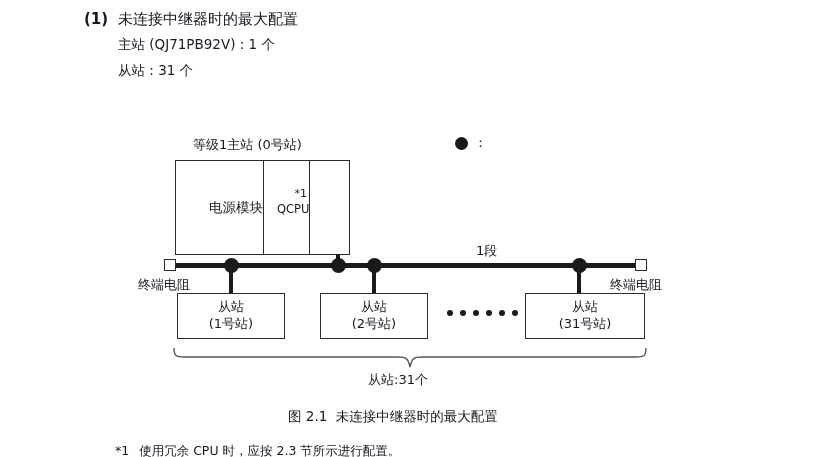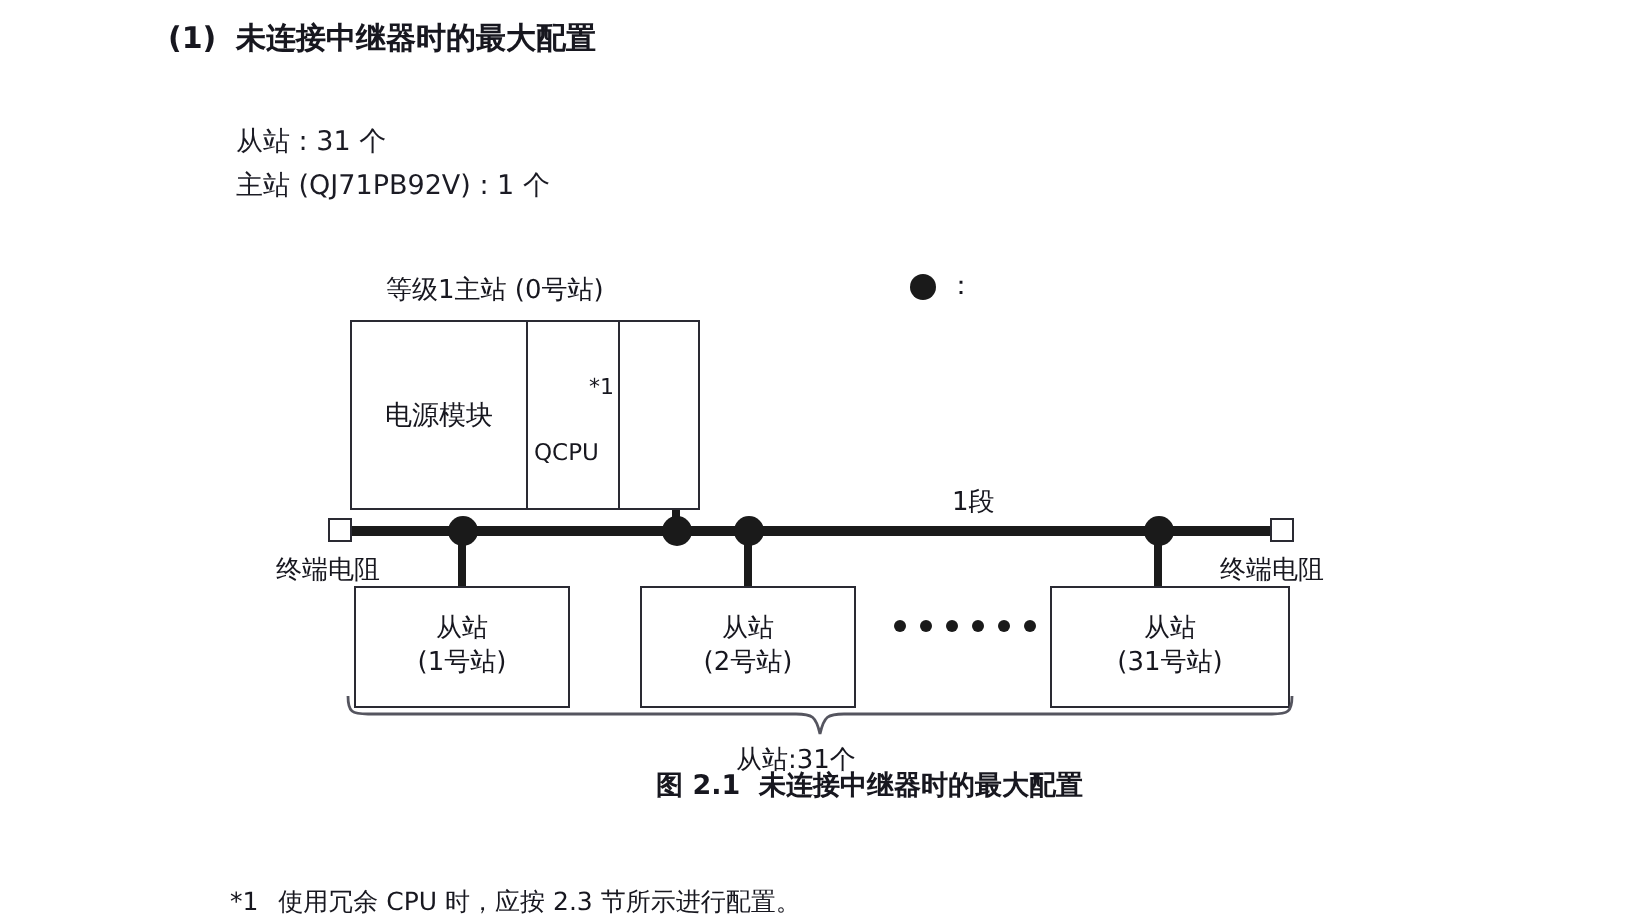--- a/index.html
+++ b/index.html
@@ -20,28 +20,28 @@
   
   #heading-num {
     left: 84px; top: 10px;
     font-size: 15px;
     font-weight: bold;
     letter-spacing: 0px;
   }
   #heading-title {
     left: 118px; top: 10px;
     font-size: 15px;
-    font-weight: bold;
+    font-weight: normal;
   }
   .spec-line {
     font-size: 13.5px;
     color: #1b1b24;
     white-space: pre;
   }
-  #spec-master { left: 118px; top: 36px; margin-top: 48px; }
+  #spec-master { left: 118px; top: 36px; }
   #spec-slave  { left: 118px; top: 62px; }
 
   
   #legend {
     left: 455px; top: 134px;
     display: flex;
     align-items: center;
     gap: 6px;
   }
   #legend-dot {
@@ -68,32 +68,31 @@
     display: flex;
   }
   .mcell {
     position: relative;
     box-sizing: border-box;
     height: 100%;
   }
   #cell-power {
     width: 88px;
     border-right: 1.3px solid #2a2a33;
-    display: flex; align-items: center; justify-content: center;
+    display: flex; align-items: center; justify-content: flex-end;
   }
   #cell-power span { font-size: 13.5px; }
   #cell-qcpu {
     width: 46px;
     border-right: 1.3px solid #2a2a33;
   }
   #qcpu-text {
     position: absolute;
-    left: 3px; top: 41px;
+    left: 13px; top: 41px;
     font-size: 11.5px;
-    margin-top: 17px;
   }
   #qcpu-note {
     position: absolute;
     right: 2px; top: 26px;
     font-size: 11px;
   }
   #cell-pb92v { width: 41px; }
   #pb92v-l1 {
     position: absolute; left: 4px; top: 28px; font-size: 11.5px;
   }
@@ -129,21 +128,21 @@
   }
   .drop-line {
     width: 4px;
     background: #1a1a1a;
   }
 
   
   .slave-box {
     border: 1.3px solid #2a2a33;
     box-sizing: border-box;
-    height: 61px;
+    height: 46px;
     display: flex;
     flex-direction: column;
     align-items: center;
     justify-content: center;
     background: #ffffff;
     line-height: 1.28;
   }
   .slave-box span { font-size: 13px; }
   #slave-1 { left: 177px; top: 293px; width: 108px; }
   #slave-2 { left: 320px; top: 293px; width: 108px; }
@@ -159,25 +158,24 @@
     background: #1a1a1a;
     display: block;
   }
 
   
   #brace { left: 170px; top: 346px; }
   #brace-label { left: 368px; top: 371px; font-size: 13px; }
 
   
   #figure-caption {
-    left: 288px; top: 384px;
+    left: 288px; top: 408px;
     font-size: 13.5px;
-    font-weight: bold;
-    white-space: pre;
-    margin-left: 40px;
+    font-weight: normal;
+    white-space: pre;
   }
   #footnote {
     left: 107px; top: 428px;
     font-size: 12.5px;
     white-space: pre;
   }
   #footnote-mark { margin-right: 10px; }
 </style>
 </head>
 <body>

